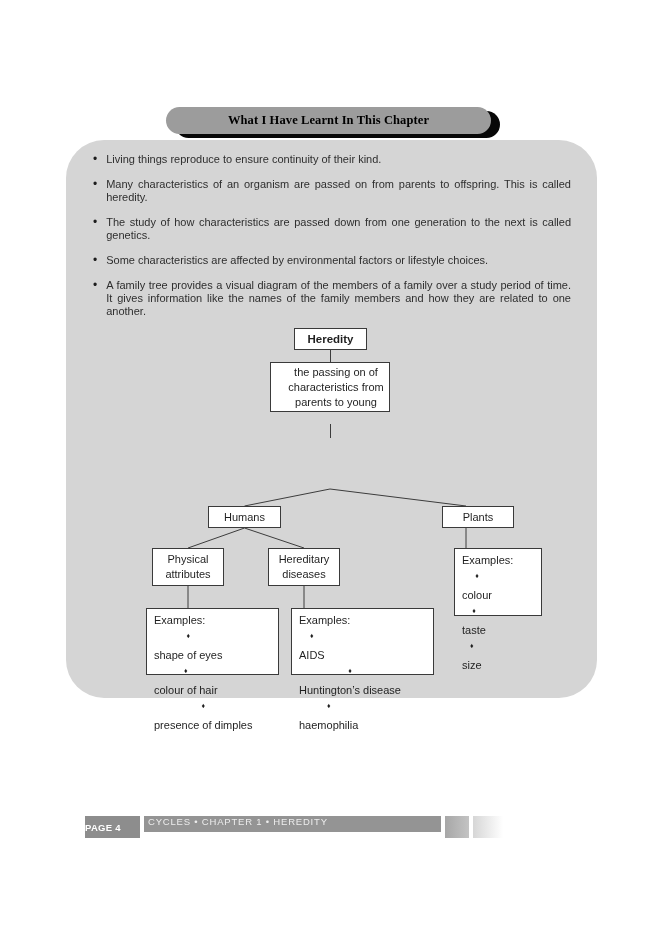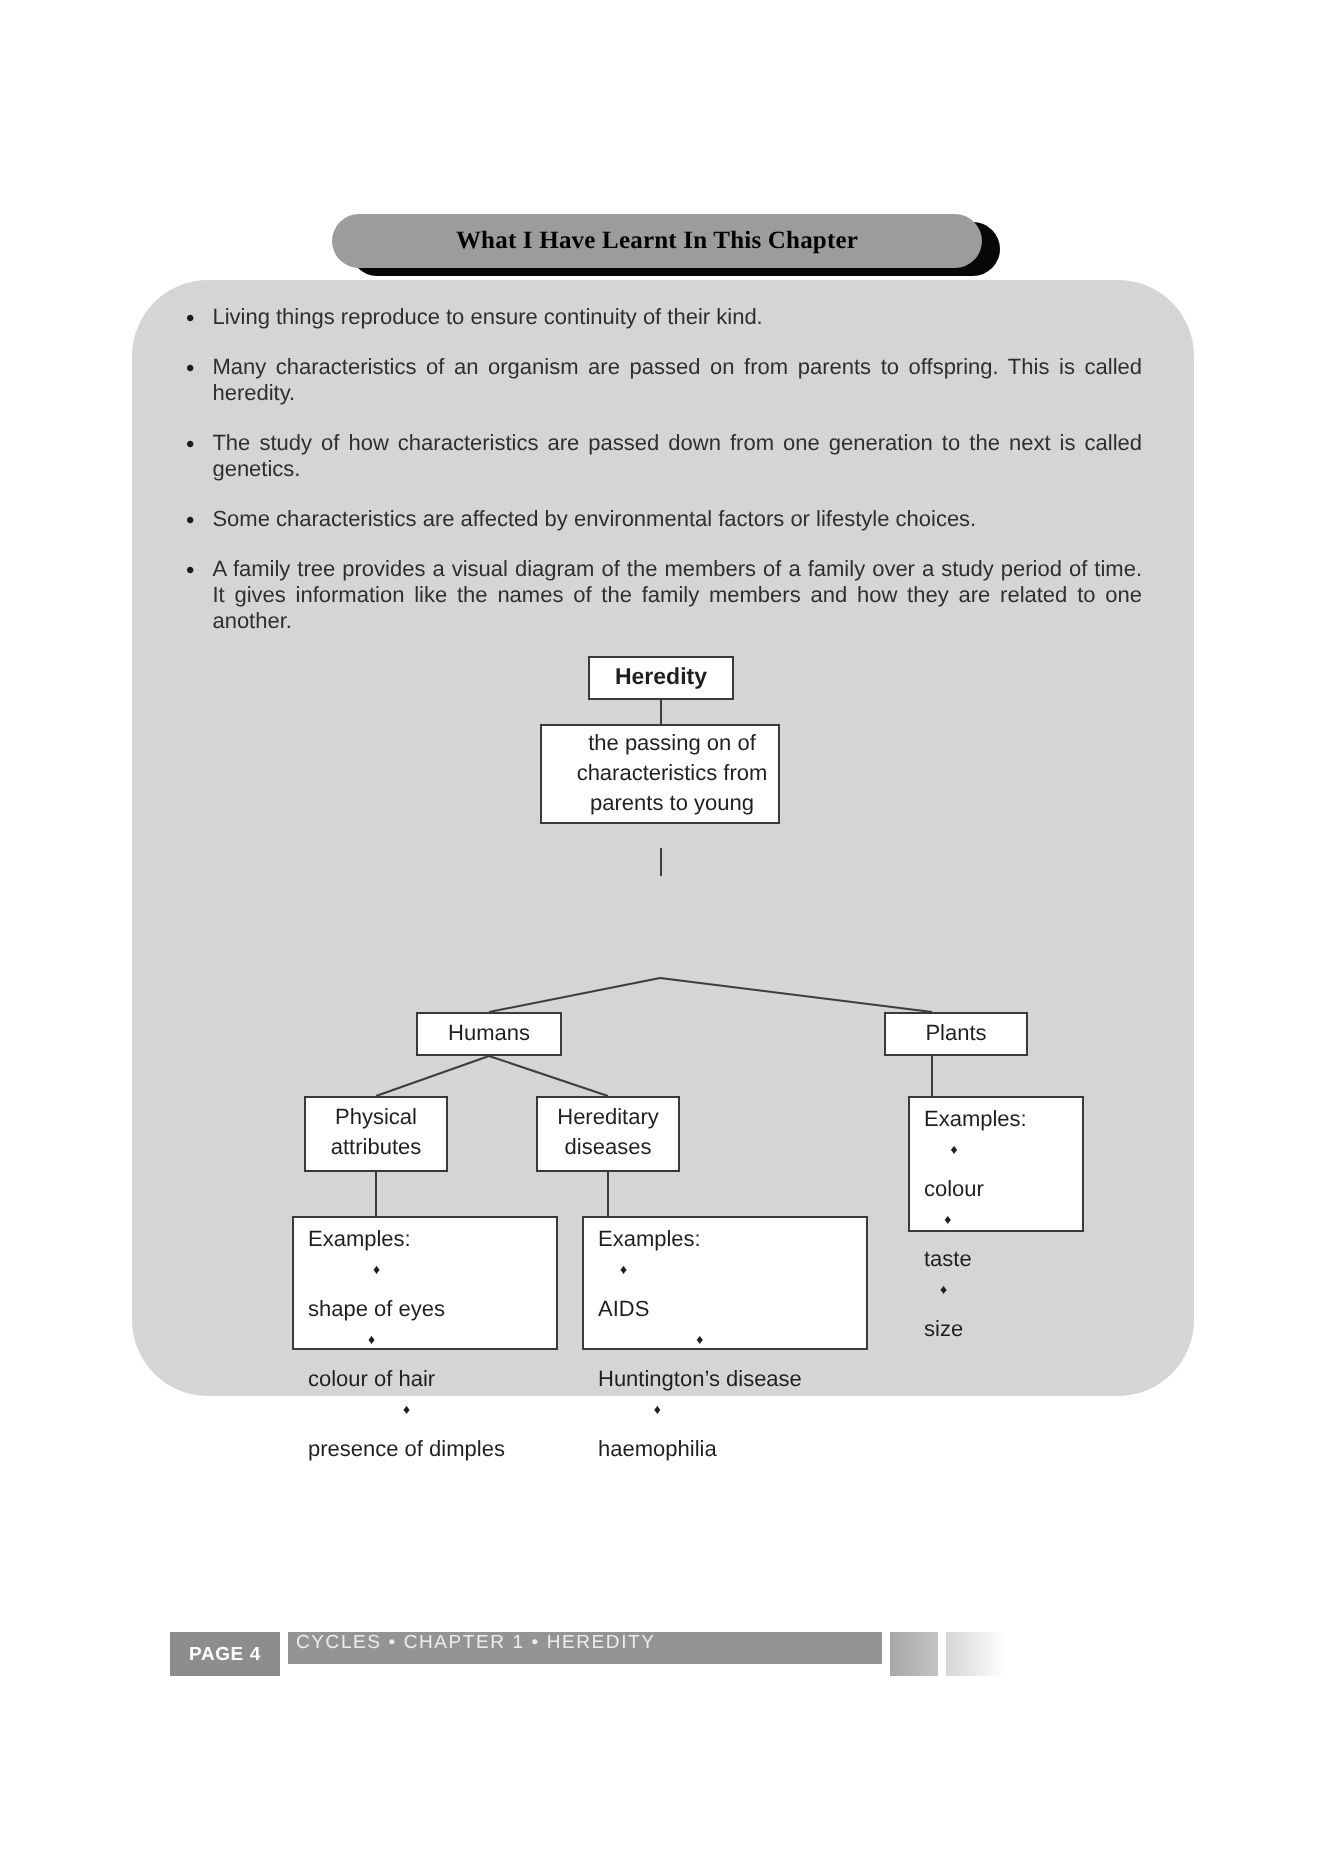--- a/index.html
+++ b/index.html
@@ -59,21 +59,21 @@
   #box-plant-ex   { left:430px; top:548px; width:88px;  height:68px; }
   #box-human-ex   { left:122px; top:608px; width:133px; height:67px; }
   #box-disease-ex { left:267px; top:608px; width:143px; height:67px; }
   .exitem { display:flex; align-items:center; gap:5px;flex-direction:column; }
   .diamond { font-size:7px; color:#1f1f1f; }
 
   
   .footer-badge {
     position:absolute; left:85px; top:816px; width:55px; height:22px;
     background:#8d8d8d; color:#ffffff; font-weight:bold; font-size:9.5px;
-    display:flex; align-items:center; justify-content:center; letter-spacing:0.3px;
+    display:flex; align-items:center; letter-spacing:0.3px;
   }
   .footer-bar {
     position:absolute; left:144px; top:816px; width:297px; height:16px;
     background:#949494; color:#ededed; font-size:9.5px; letter-spacing:0.8px;
     display:flex; align-items:flex-start; padding-left:4px;
   }
   .footer-block-a {
     position:absolute; left:445px; top:816px; width:24px; height:22px;
     background:linear-gradient(to right,#a7a7a7,#c3c3c3);
   }

